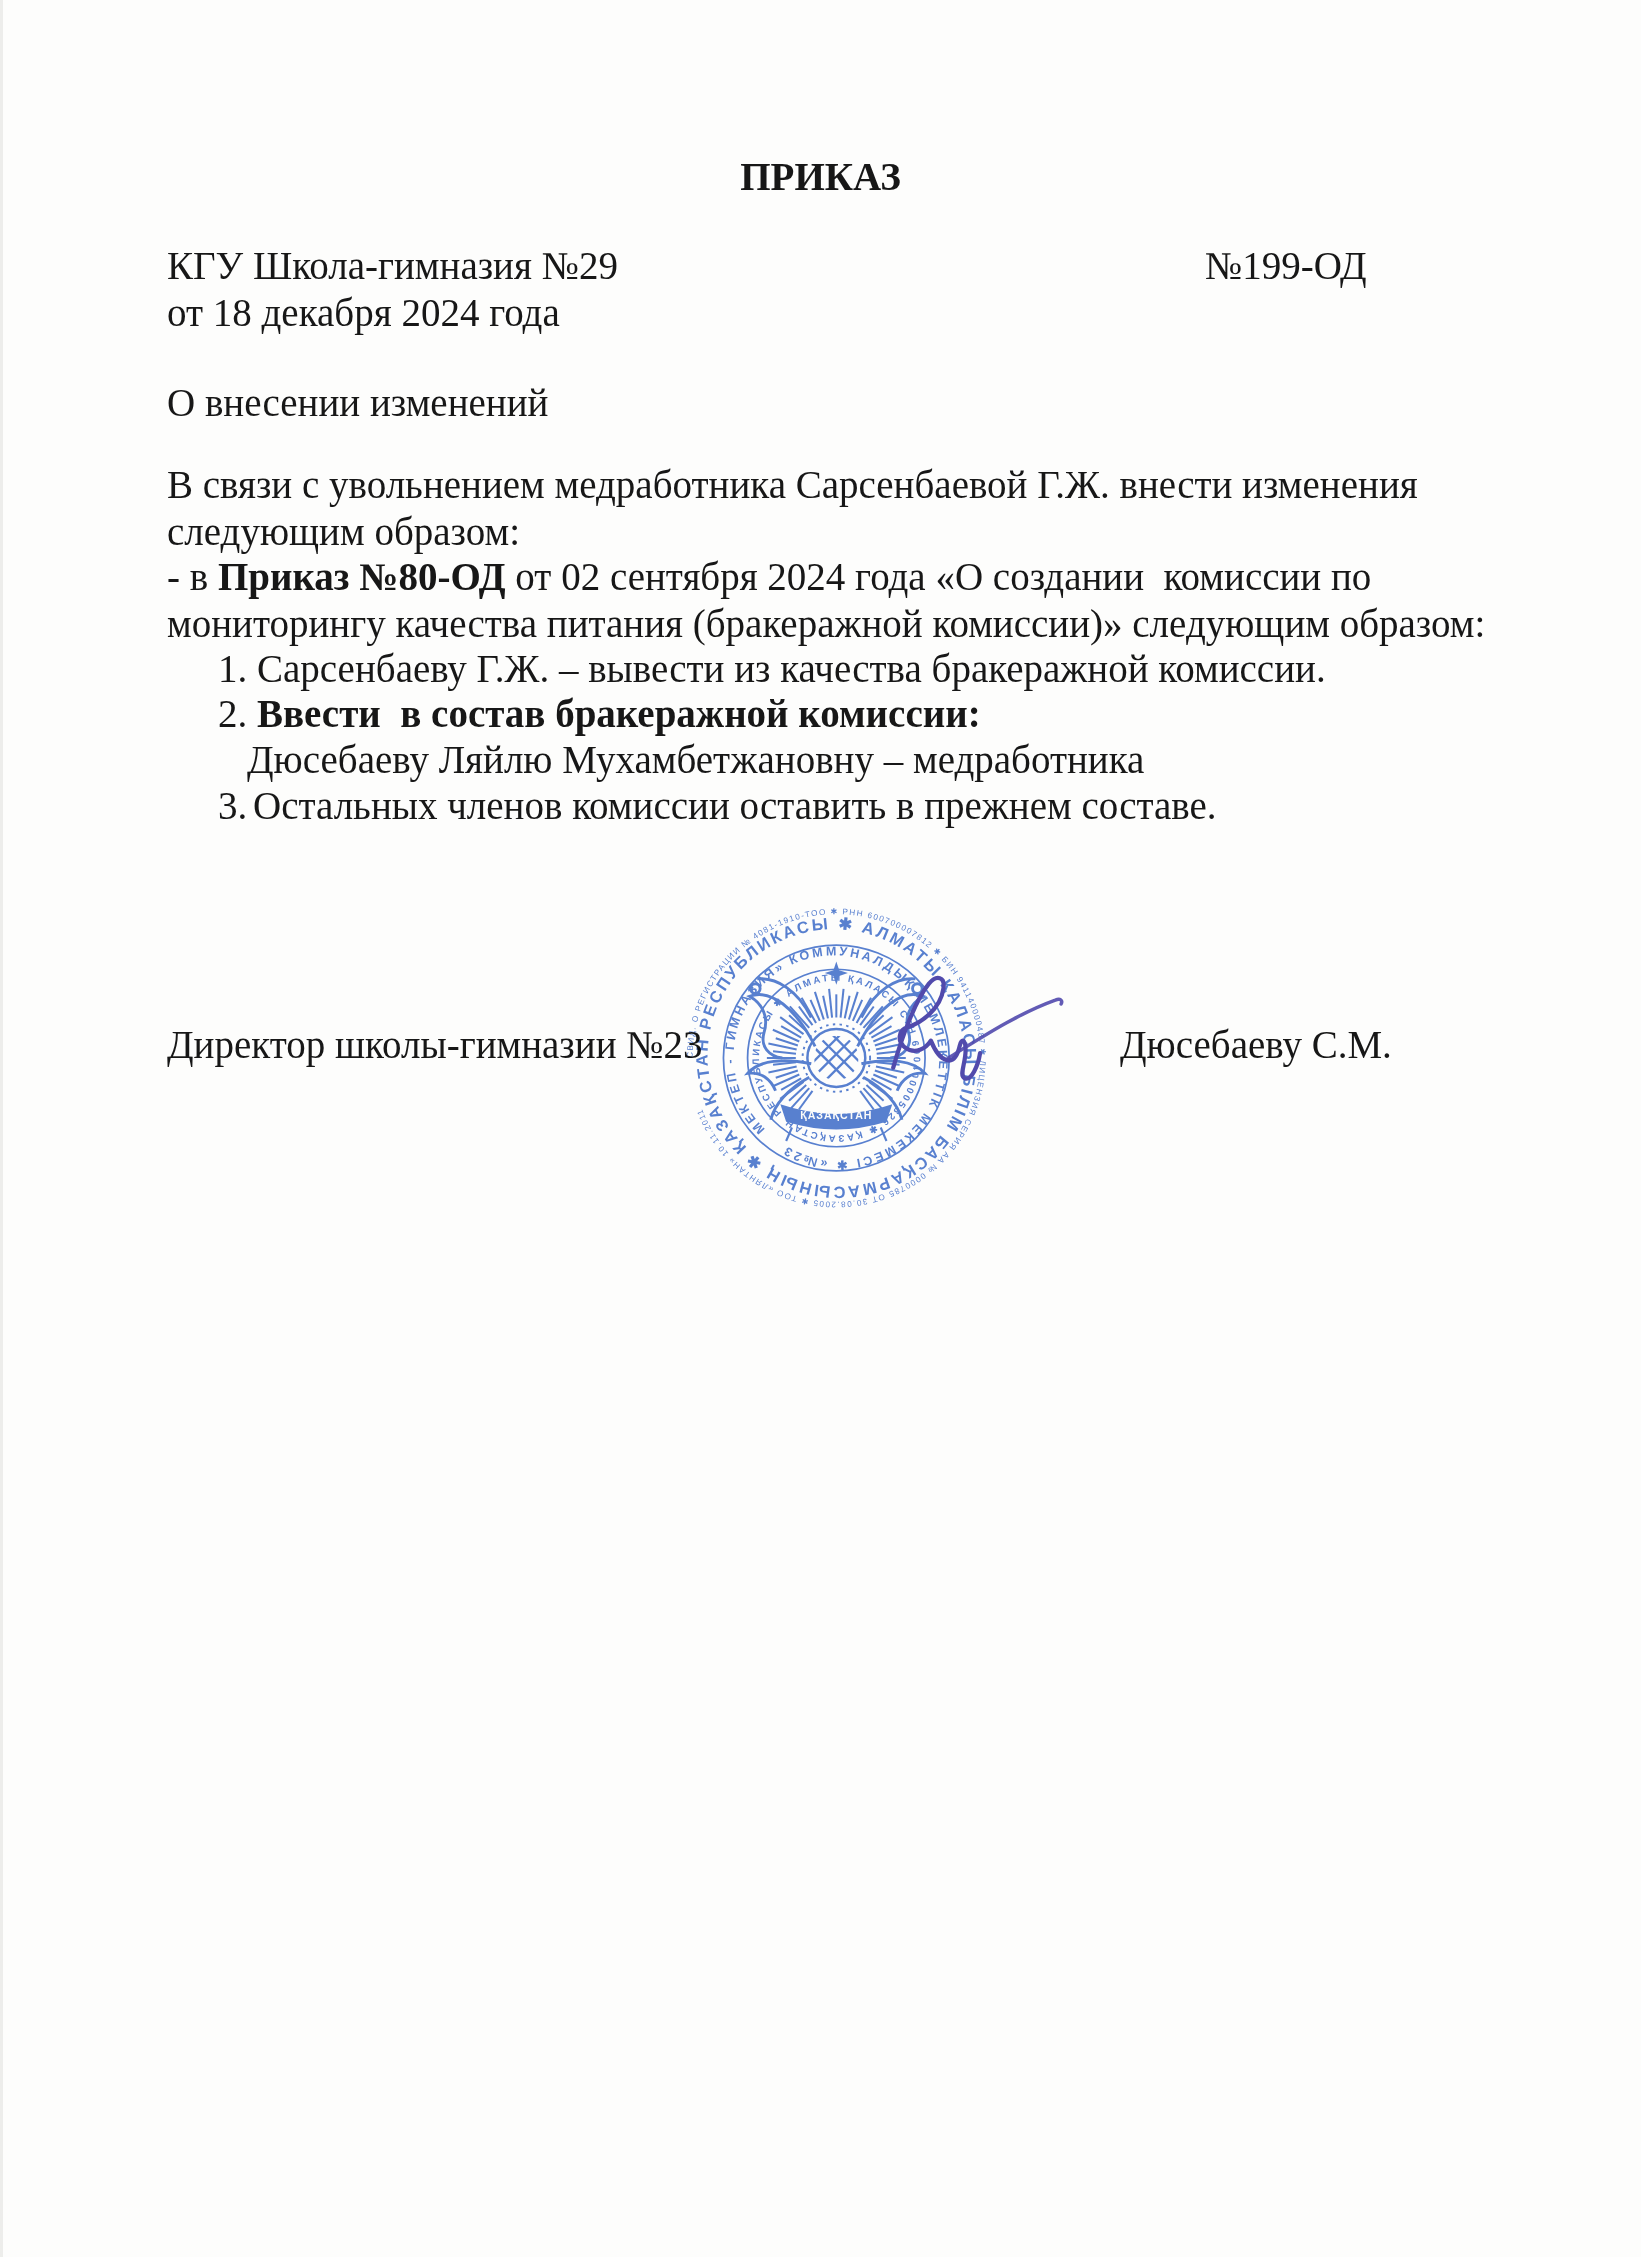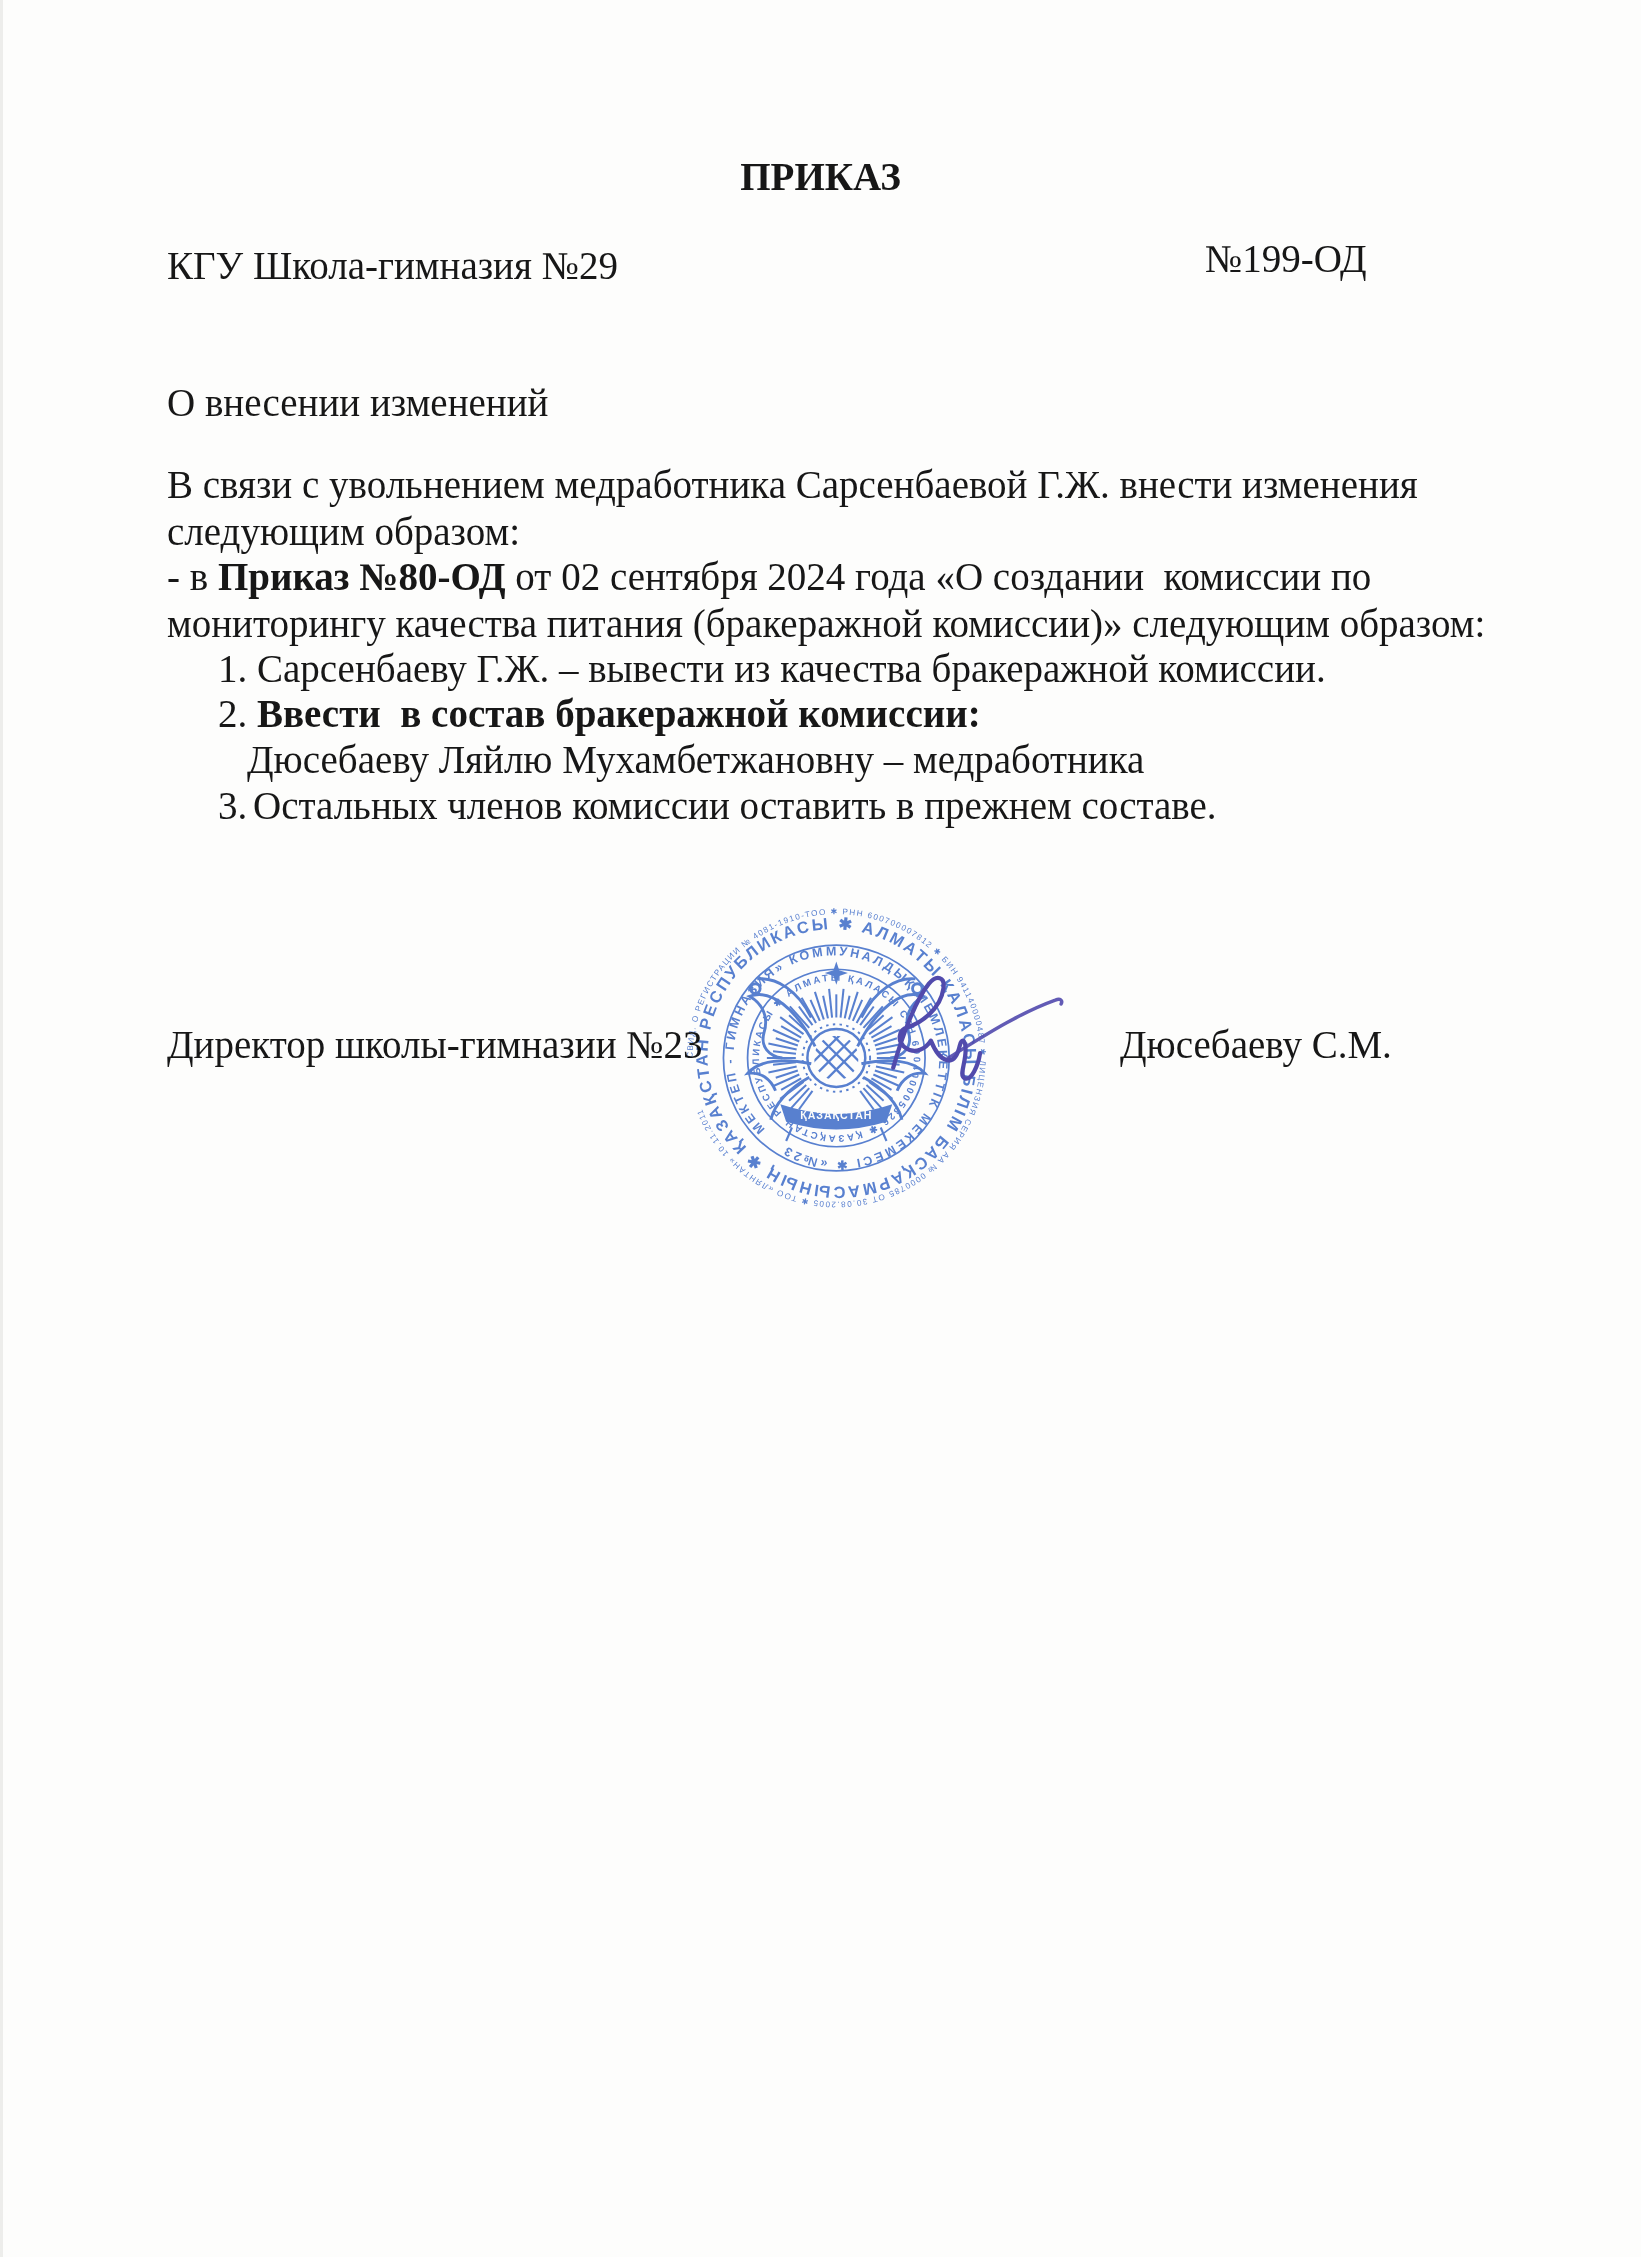--- a/index.html
+++ b/index.html
@@ -37,21 +37,22 @@
 </head>
 <body>
 
 <div class="page">
 
   <div class="scan-edge"></div>
 
   <div class="abs doc-text title-line">ПРИКАЗ</div>
 
   <div class="abs doc-text" style="left:167px;top:243px;">КГУ Школа-гимназия №29</div>
-  <div class="abs doc-text" style="left:1205px;top:236px;">№199-ОД</div>
+  <div class="abs doc-text" style="left:1205px;top:243px;">№199-ОД</div>
+  <div class="abs doc-text" style="left:167px;top:290px;">от 18 декабря 2024 года</div>
 
   <div class="abs doc-text" style="left:167px;top:380px;">О внесении изменений</div>
 
   <div class="abs doc-text" style="left:167px;top:509px;">следующим образом:</div>
   <div class="abs doc-text" style="left:167px;top:462px;">В связи с увольнением медработника Сарсенбаевой Г.Ж. внести изменения</div>
   <div class="abs doc-text" style="left:167px;top:554px;"><span>- в </span><span class="bold">Приказ №80-ОД</span><span> от 02 сентября 2024 года «О создании  комиссии по</span></div>
   <div class="abs doc-text" style="left:167px;top:601px;">мониторингу качества питания (бракеражной комиссии)» следующим образом:</div>
 
   <div>
     <span class="abs doc-text" style="left:218px;top:646px;">1.</span>

